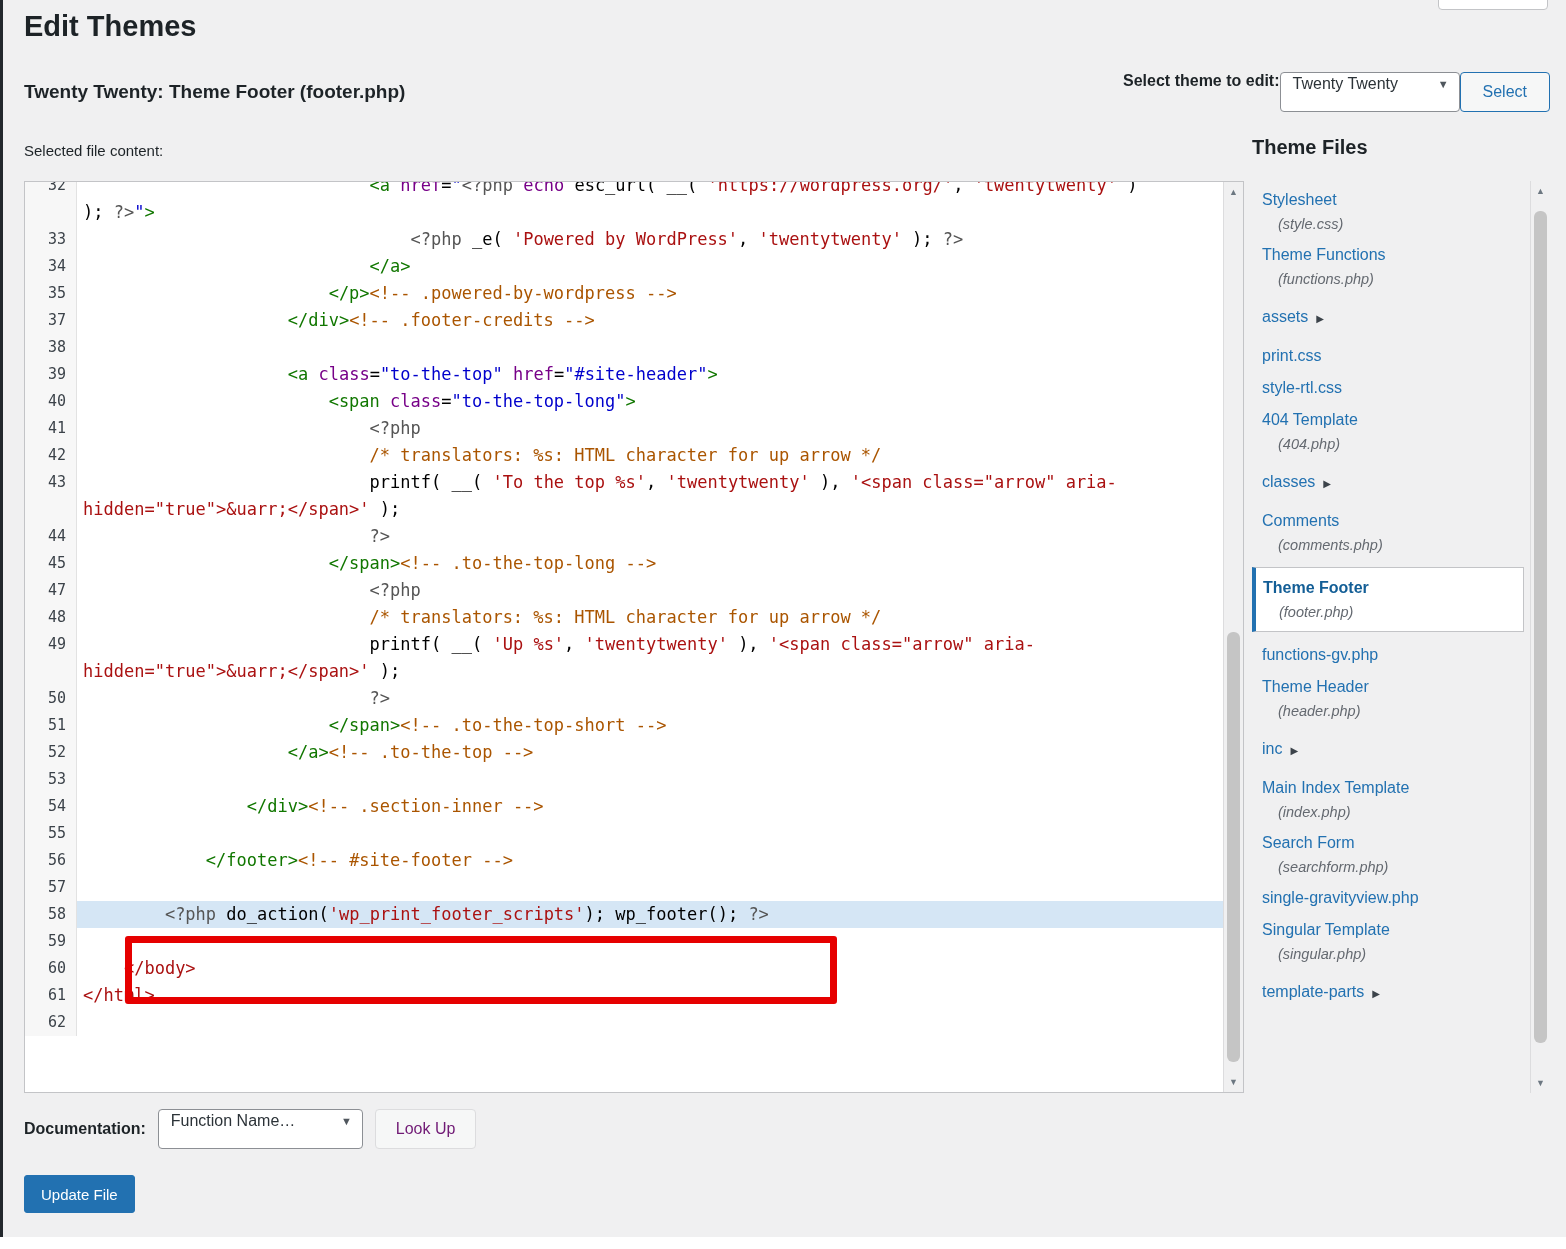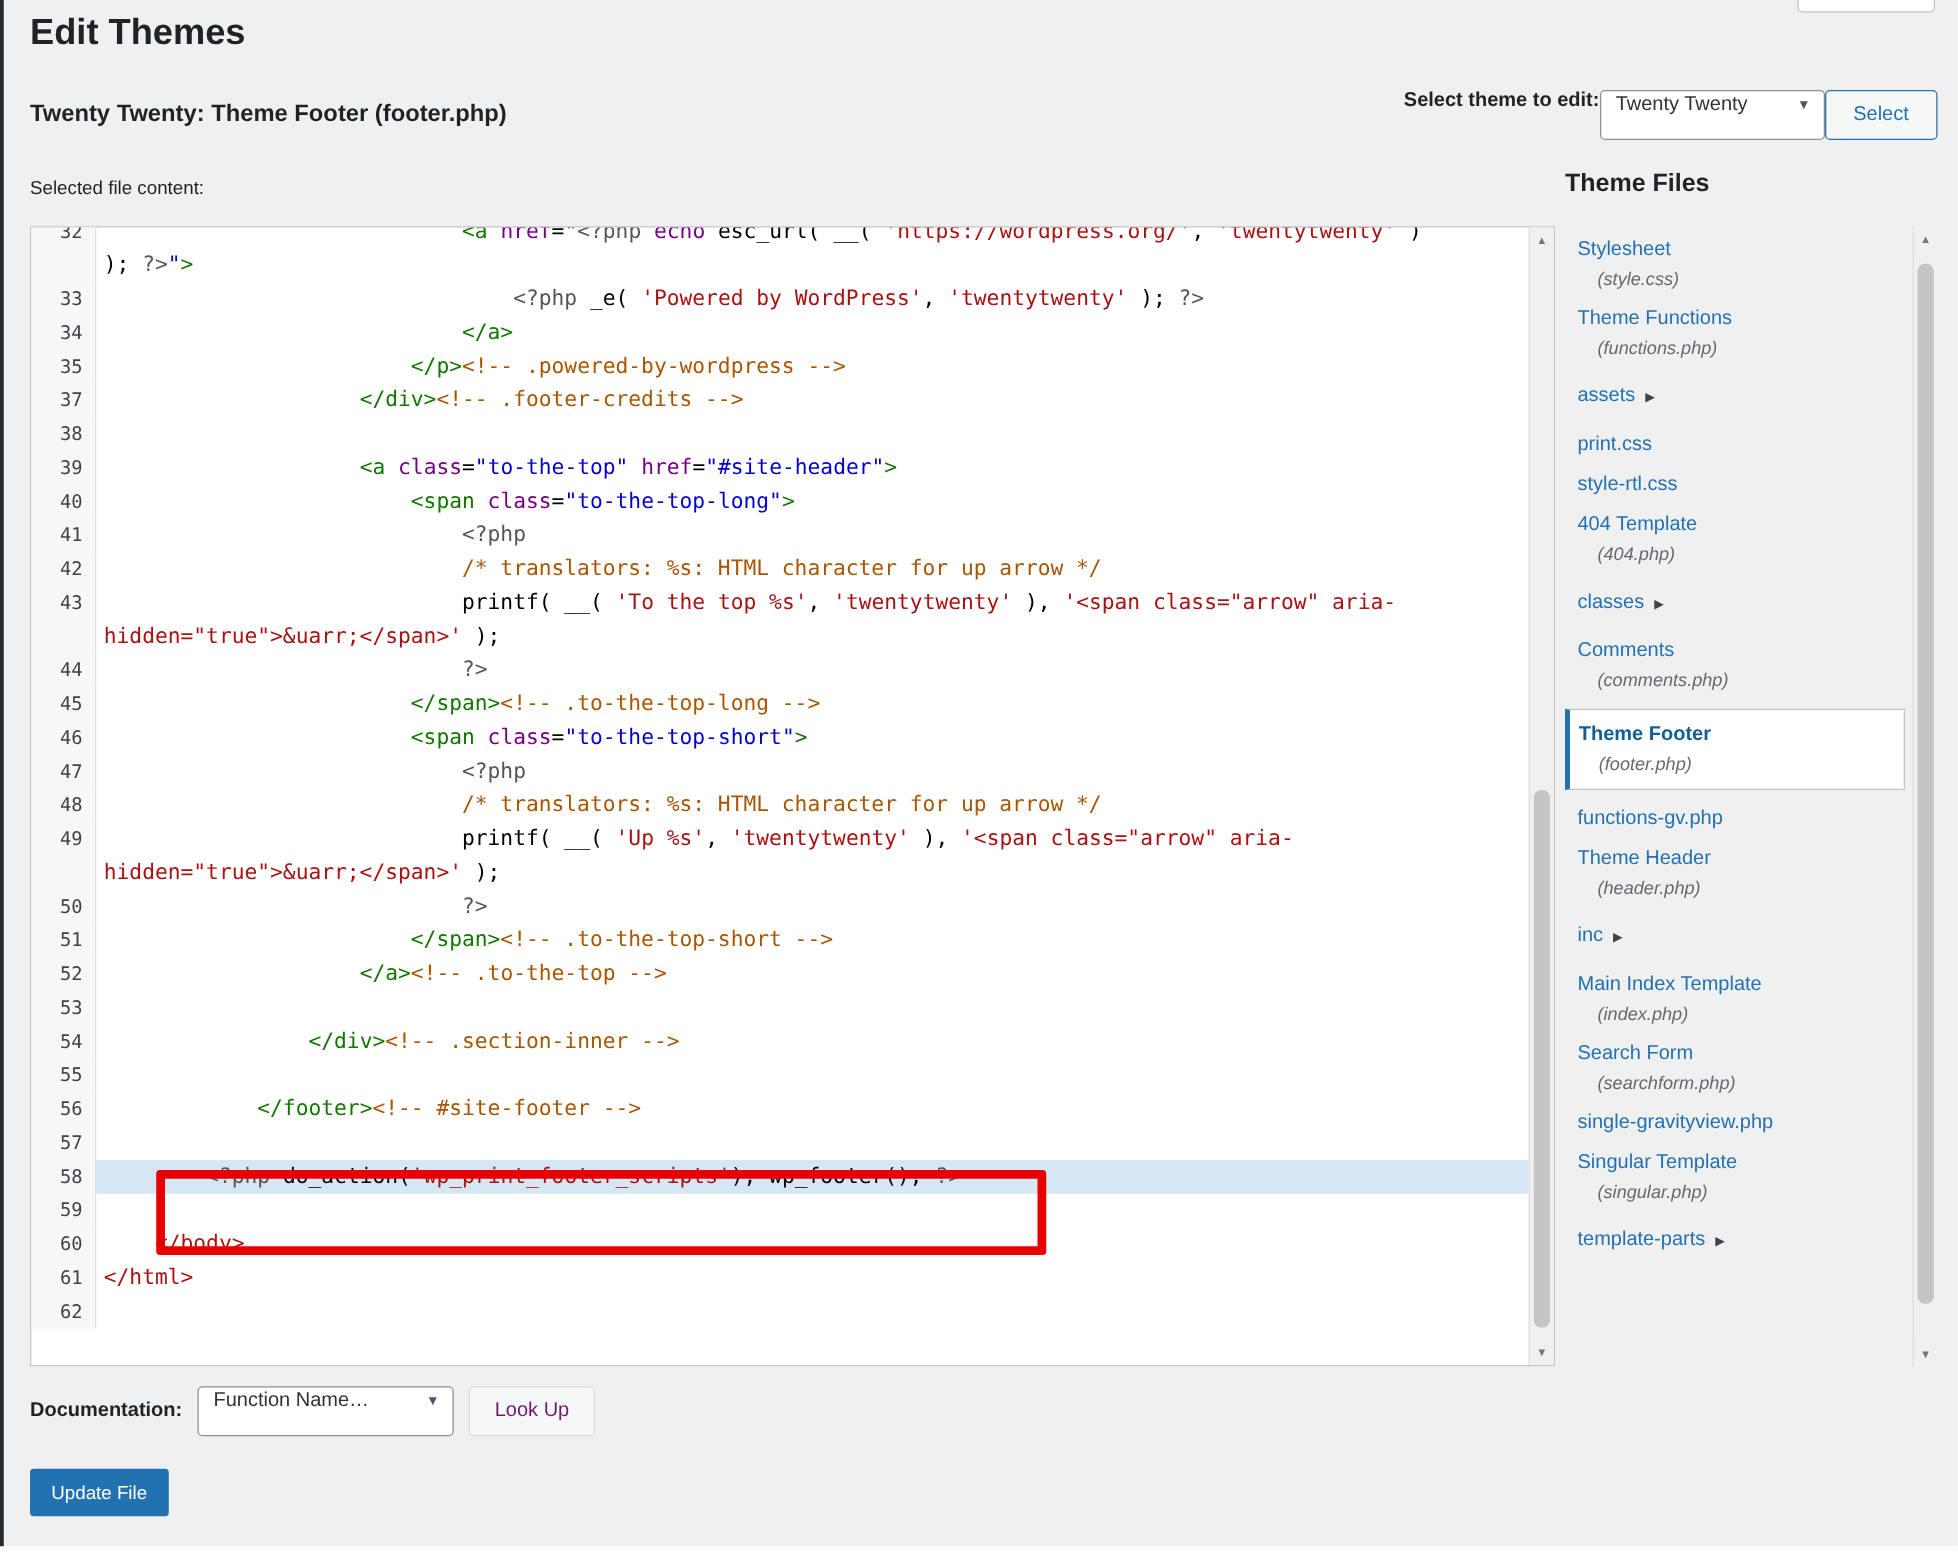--- a/index.html
+++ b/index.html
@@ -147,24 +147,20 @@
             </div>
             <div class="cm-line">
               <span class="ln">44</span>
               <div class="code"><div class="crow"><span class="tk-p">                            </span><span class="tk-m">?&gt;</span></div></div>
             </div>
             <div class="cm-line">
               <span class="ln">45</span>
               <div class="code"><div class="crow"><span class="tk-p">                        </span><span class="tk-t">&lt;/span&gt;</span><span class="tk-c">&lt;!-- .to-the-top-long --&gt;</span></div></div>
             </div>
             <div class="cm-line">
-              <span class="ln">46</span>
-              <div class="code"><div class="crow"><span class="tk-p">                        </span><span class="tk-t">&lt;span</span><span class="tk-p"> </span><span class="tk-a">class</span><span class="tk-p">=</span><span class="tk-v">"to-the-top-short"</span><span class="tk-t">&gt;</span></div></div>
-            </div>
-            <div class="cm-line">
               <span class="ln">47</span>
               <div class="code"><div class="crow"><span class="tk-p">                            </span><span class="tk-m">&lt;?php</span></div></div>
             </div>
             <div class="cm-line">
               <span class="ln">48</span>
               <div class="code"><div class="crow"><span class="tk-p">                            </span><span class="tk-c">/* translators: %s: HTML character for up arrow */</span></div></div>
             </div>
             <div class="cm-line">
               <span class="ln">49</span>
               <div class="code"><div class="crow"><span class="tk-p">                            </span><span class="tk-f">printf</span><span class="tk-p">( </span><span class="tk-f">__</span><span class="tk-p">( </span><span class="tk-s">'Up %s'</span><span class="tk-p">, </span><span class="tk-s">'twentytwenty'</span><span class="tk-p"> ), </span><span class="tk-s">'&lt;span class="arrow" aria-</span></div><div class="crow"><span class="tk-s">hidden="true"&gt;&amp;uarr;&lt;/span&gt;'</span><span class="tk-p"> );</span></div></div>

